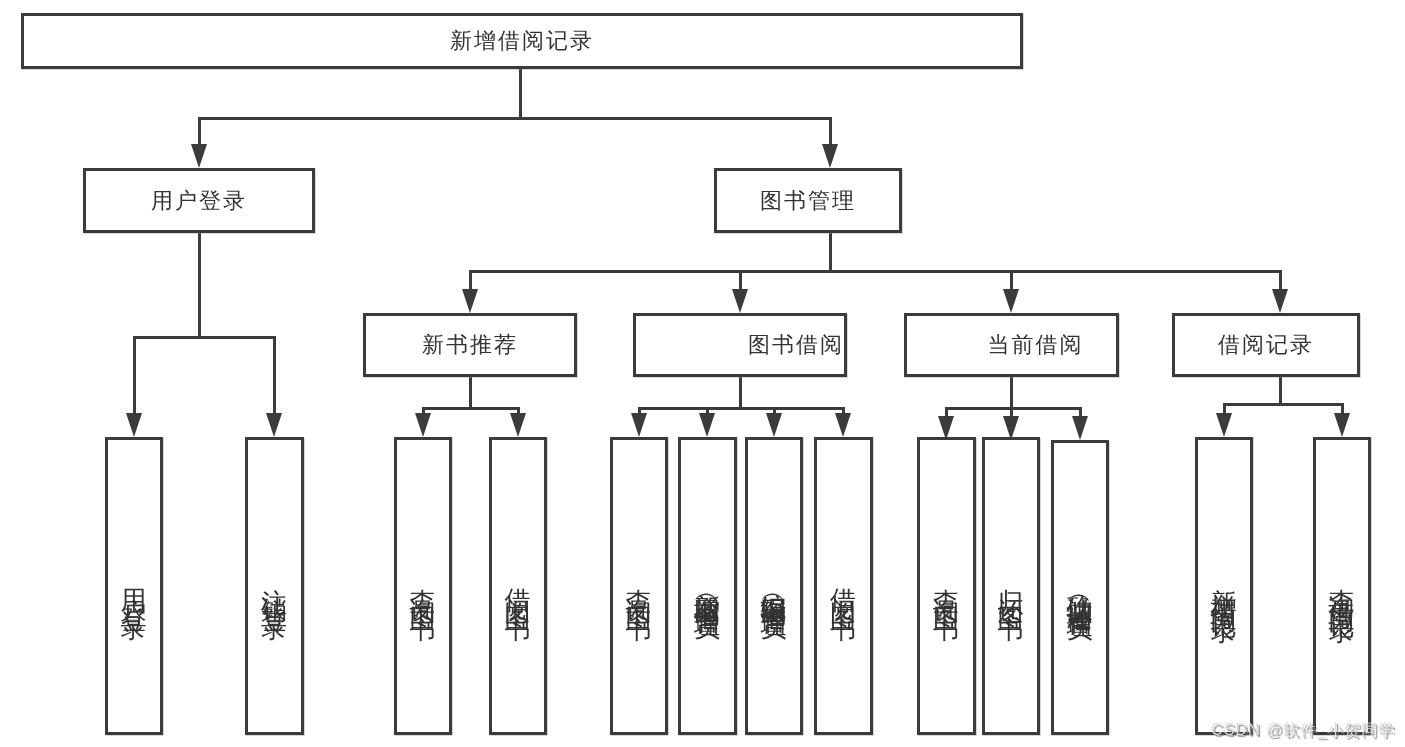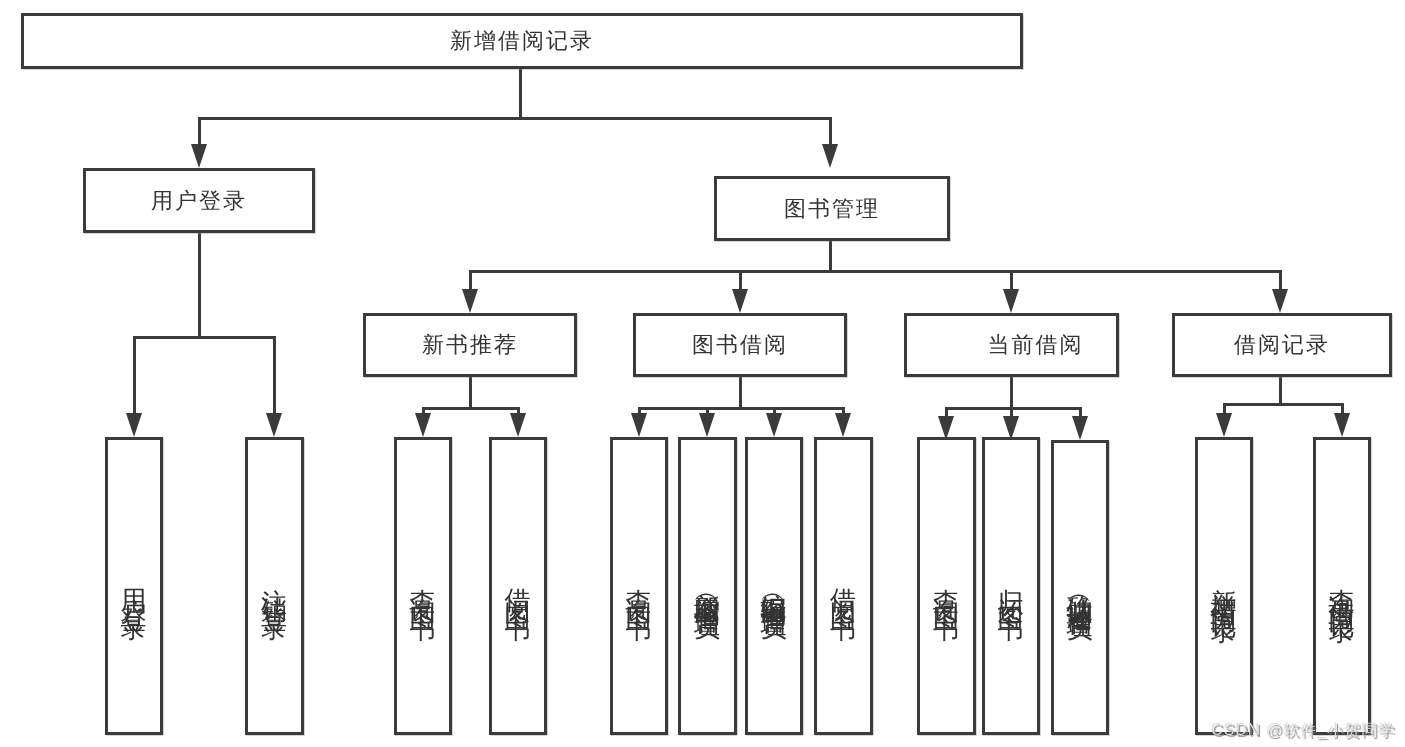--- a/index.html
+++ b/index.html
@@ -115,34 +115,34 @@
       <div class="arrow" style="left: 1334px; top: 413px;"></div>
     </div>
 
   <div class="box" style="left:21px;top:13px;width:1002px;height:56px;">
     <span class="hlabel">新增借阅记录</span>
   </div>
 
   <div class="box" style="left:83px;top:168px;width:232px;height:65px;">
     <span class="hlabel">用户登录</span>
   </div>
-  <div class="box" style="left:714px;top:168px;width:236px;height:65px;margin-top:8px;">
+  <div class="box" style="left:714px;top:168px;width:188px;height:65px;">
     <span class="hlabel">图书管理</span>
   </div>
 
   <div class="box" style="left:363px;top:313px;width:214px;height:64px;">
     <span class="hlabel">新书推荐</span>
   </div>
-  <div class="box" style="left:633px;top:313px;width:214px;height:64px;">
+  <div class="box" style="left:633px;top:313px;width:214px;height:64px;justify-content:flex-end;">
     <span class="hlabel">图书借阅</span>
   </div>
   <div class="box" style="left:904px;top:313px;width:215px;height:64px;padding-left:48px;">
     <span class="hlabel">当前借阅</span>
   </div>
-  <div class="box" style="left:1172px;top:313px;width:220px;height:64px;">
+  <div class="box" style="left:1172px;top:313px;width:188px;height:64px;">
     <span class="hlabel">借阅记录</span>
   </div>
 
   <div class="box leaf" style="left:105px;top:437px;width:58px;height:298px;">
     <span class="vlabel ls4">用户登录</span>
   </div>
   <div class="box leaf" style="left:245px;top:437px;width:59px;height:298px;">
     <span class="vlabel ls4">注销登录</span>
   </div>
 

